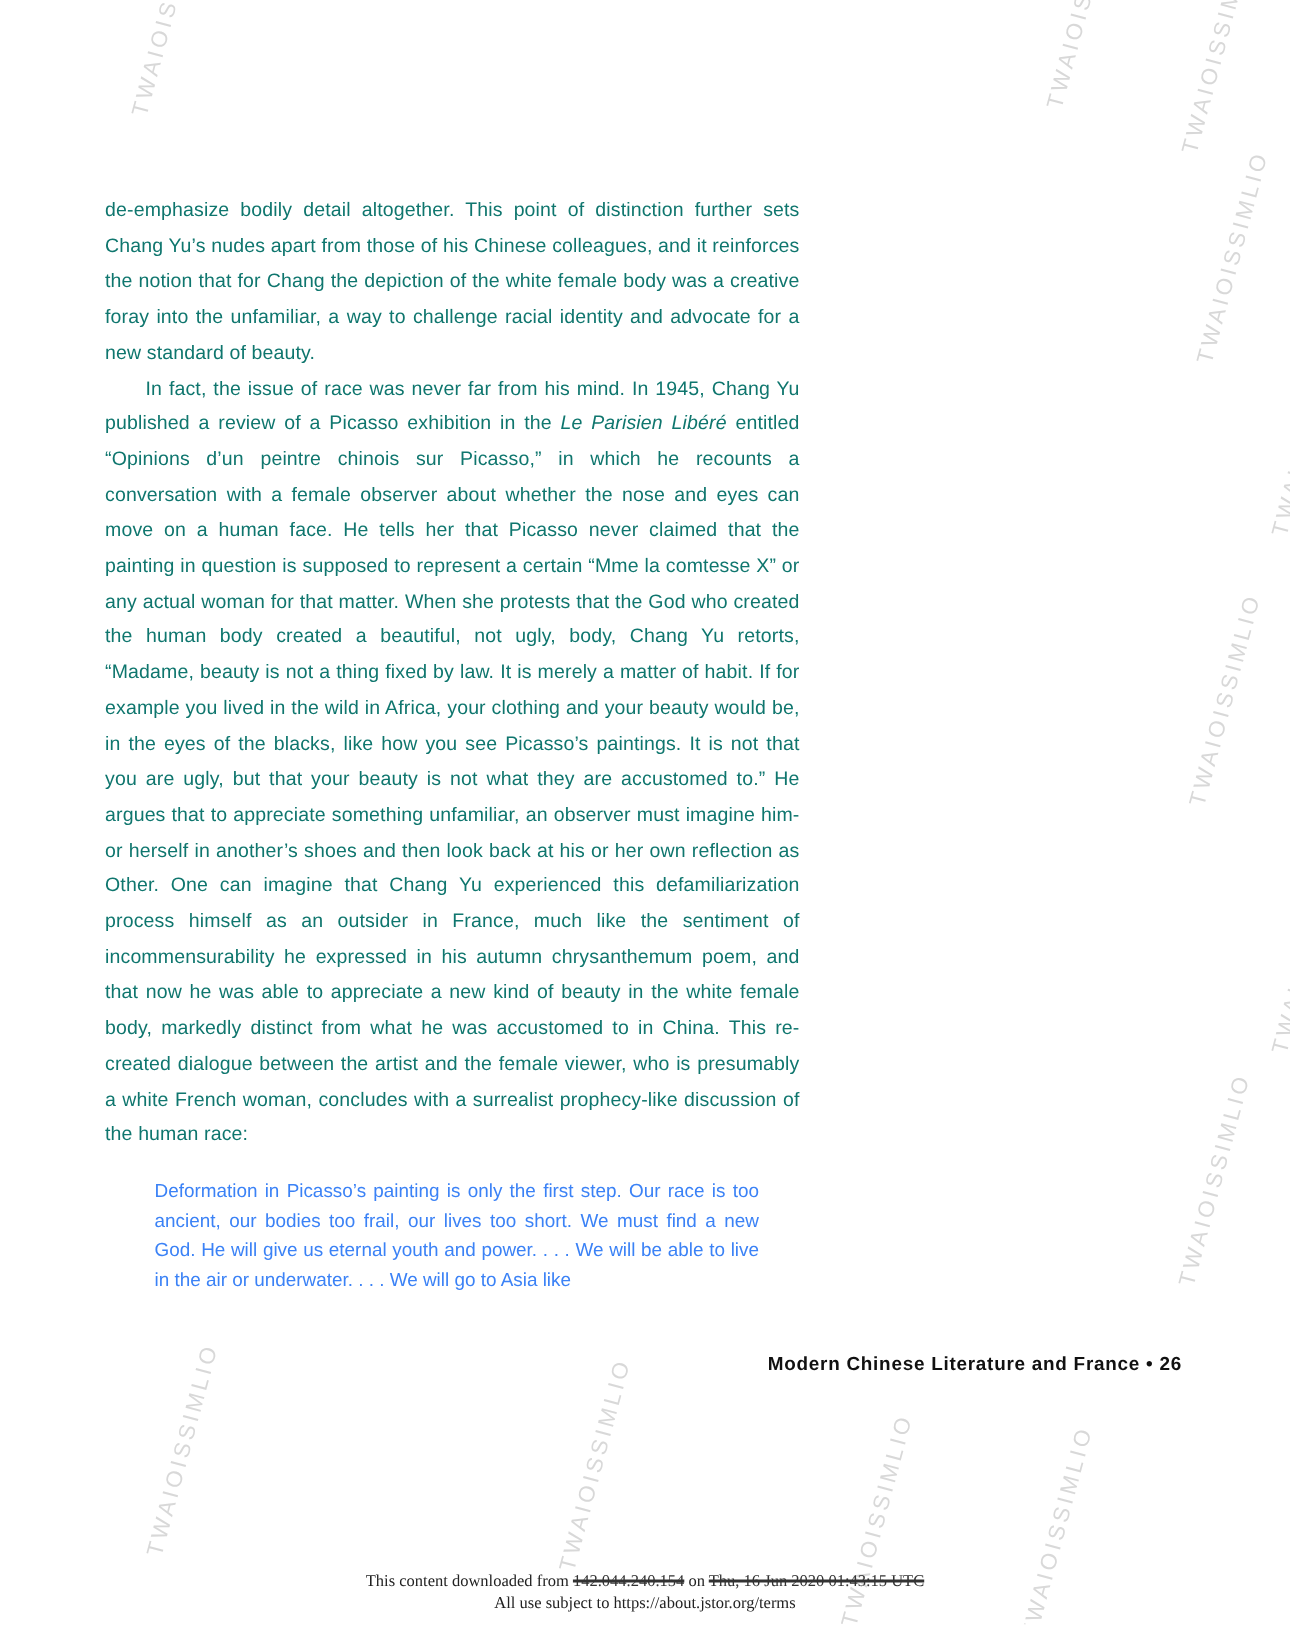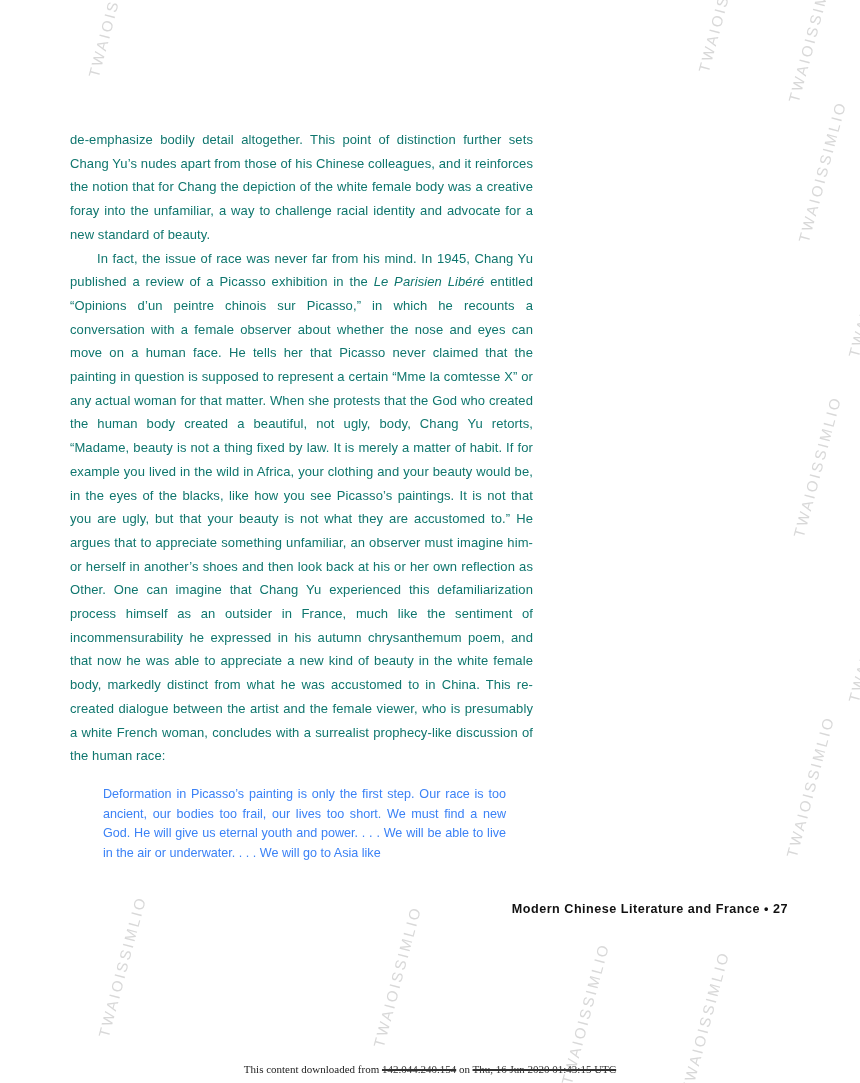--- a/index.html
+++ b/index.html
@@ -108,20 +108,21 @@
 
   <div class="content">
     <div>
         <p><span>de-emphasize bodily detail altogether. This point of distinction further sets Chang Yu’s nudes apart from those of his Chinese colleagues, and it reinforces the notion that for Chang the depiction of the white female body was a creative foray into the unfamiliar, a way to challenge racial identity and advocate for a new standard of beauty.</span></p>
         <p class="indent"><span>In fact, the issue of race was never far from his mind. In 1945, Chang Yu published a review of a Picasso exhibition in the </span><span style="font-style: italic;">Le Parisien Libéré</span><span> entitled “Opinions d’un peintre chinois sur Picasso,” in which he recounts a conversation with a female observer about whether the nose and eyes can move on a human face. He tells her that Picasso never claimed that the painting in question is supposed to represent a certain “Mme la comtesse X” or any actual woman for that matter. When she protests that the God who created the human body created a beautiful, not ugly, body, Chang Yu retorts, “Madame, beauty is not a thing fixed by law. It is merely a matter of habit. If for example you lived in the wild in Africa, your clothing and your beauty would be, in the eyes of the blacks, like how you see Picasso’s paintings. It is not that you are ugly, but that your beauty is not what they are accustomed to.” He argues that to appreciate something unfamiliar, an observer must imagine him- or herself in another’s shoes and then look back at his or her own reflection as Other. One can imagine that Chang Yu experienced this defamiliarization process himself as an outsider in France, much like the sentiment of incommensurability he expressed in his autumn chrysanthemum poem, and that now he was able to appreciate a new kind of beauty in the white female body, markedly distinct from what he was accustomed to in China. This re-created dialogue between the artist and the female viewer, who is presumably a white French woman, concludes with a surrealist prophecy-like discussion of the human race:</span></p>
       </div>
     <div class="blockquote">Deformation in Picasso’s painting is only the first step. Our race is too ancient, our bodies too frail, our lives too short. We must find a new God. He will give us eternal youth and power. . . . We will be able to live in the air or underwater. . . . We will go to Asia like</div>
   </div>
 
   <div class="footer-line">
-    <span>Modern Chinese Literature and France</span><span class="sep">•</span><span>27</span>
+    <span>Modern Chinese Literature and France</span><span class="sep">•</span><span>26</span>
   </div>
 
   <div class="jstor">
     <div><span>This content downloaded from </span><span class="redacted">142.044.240.154</span><span> on </span><span class="redacted">Thu, 16 Jun 2020 01:43:15 UTC</span></div>
+    <div>All use subject to https://about.jstor.org/terms</div>
   </div>
 
 </div>
 
 </body></html>

